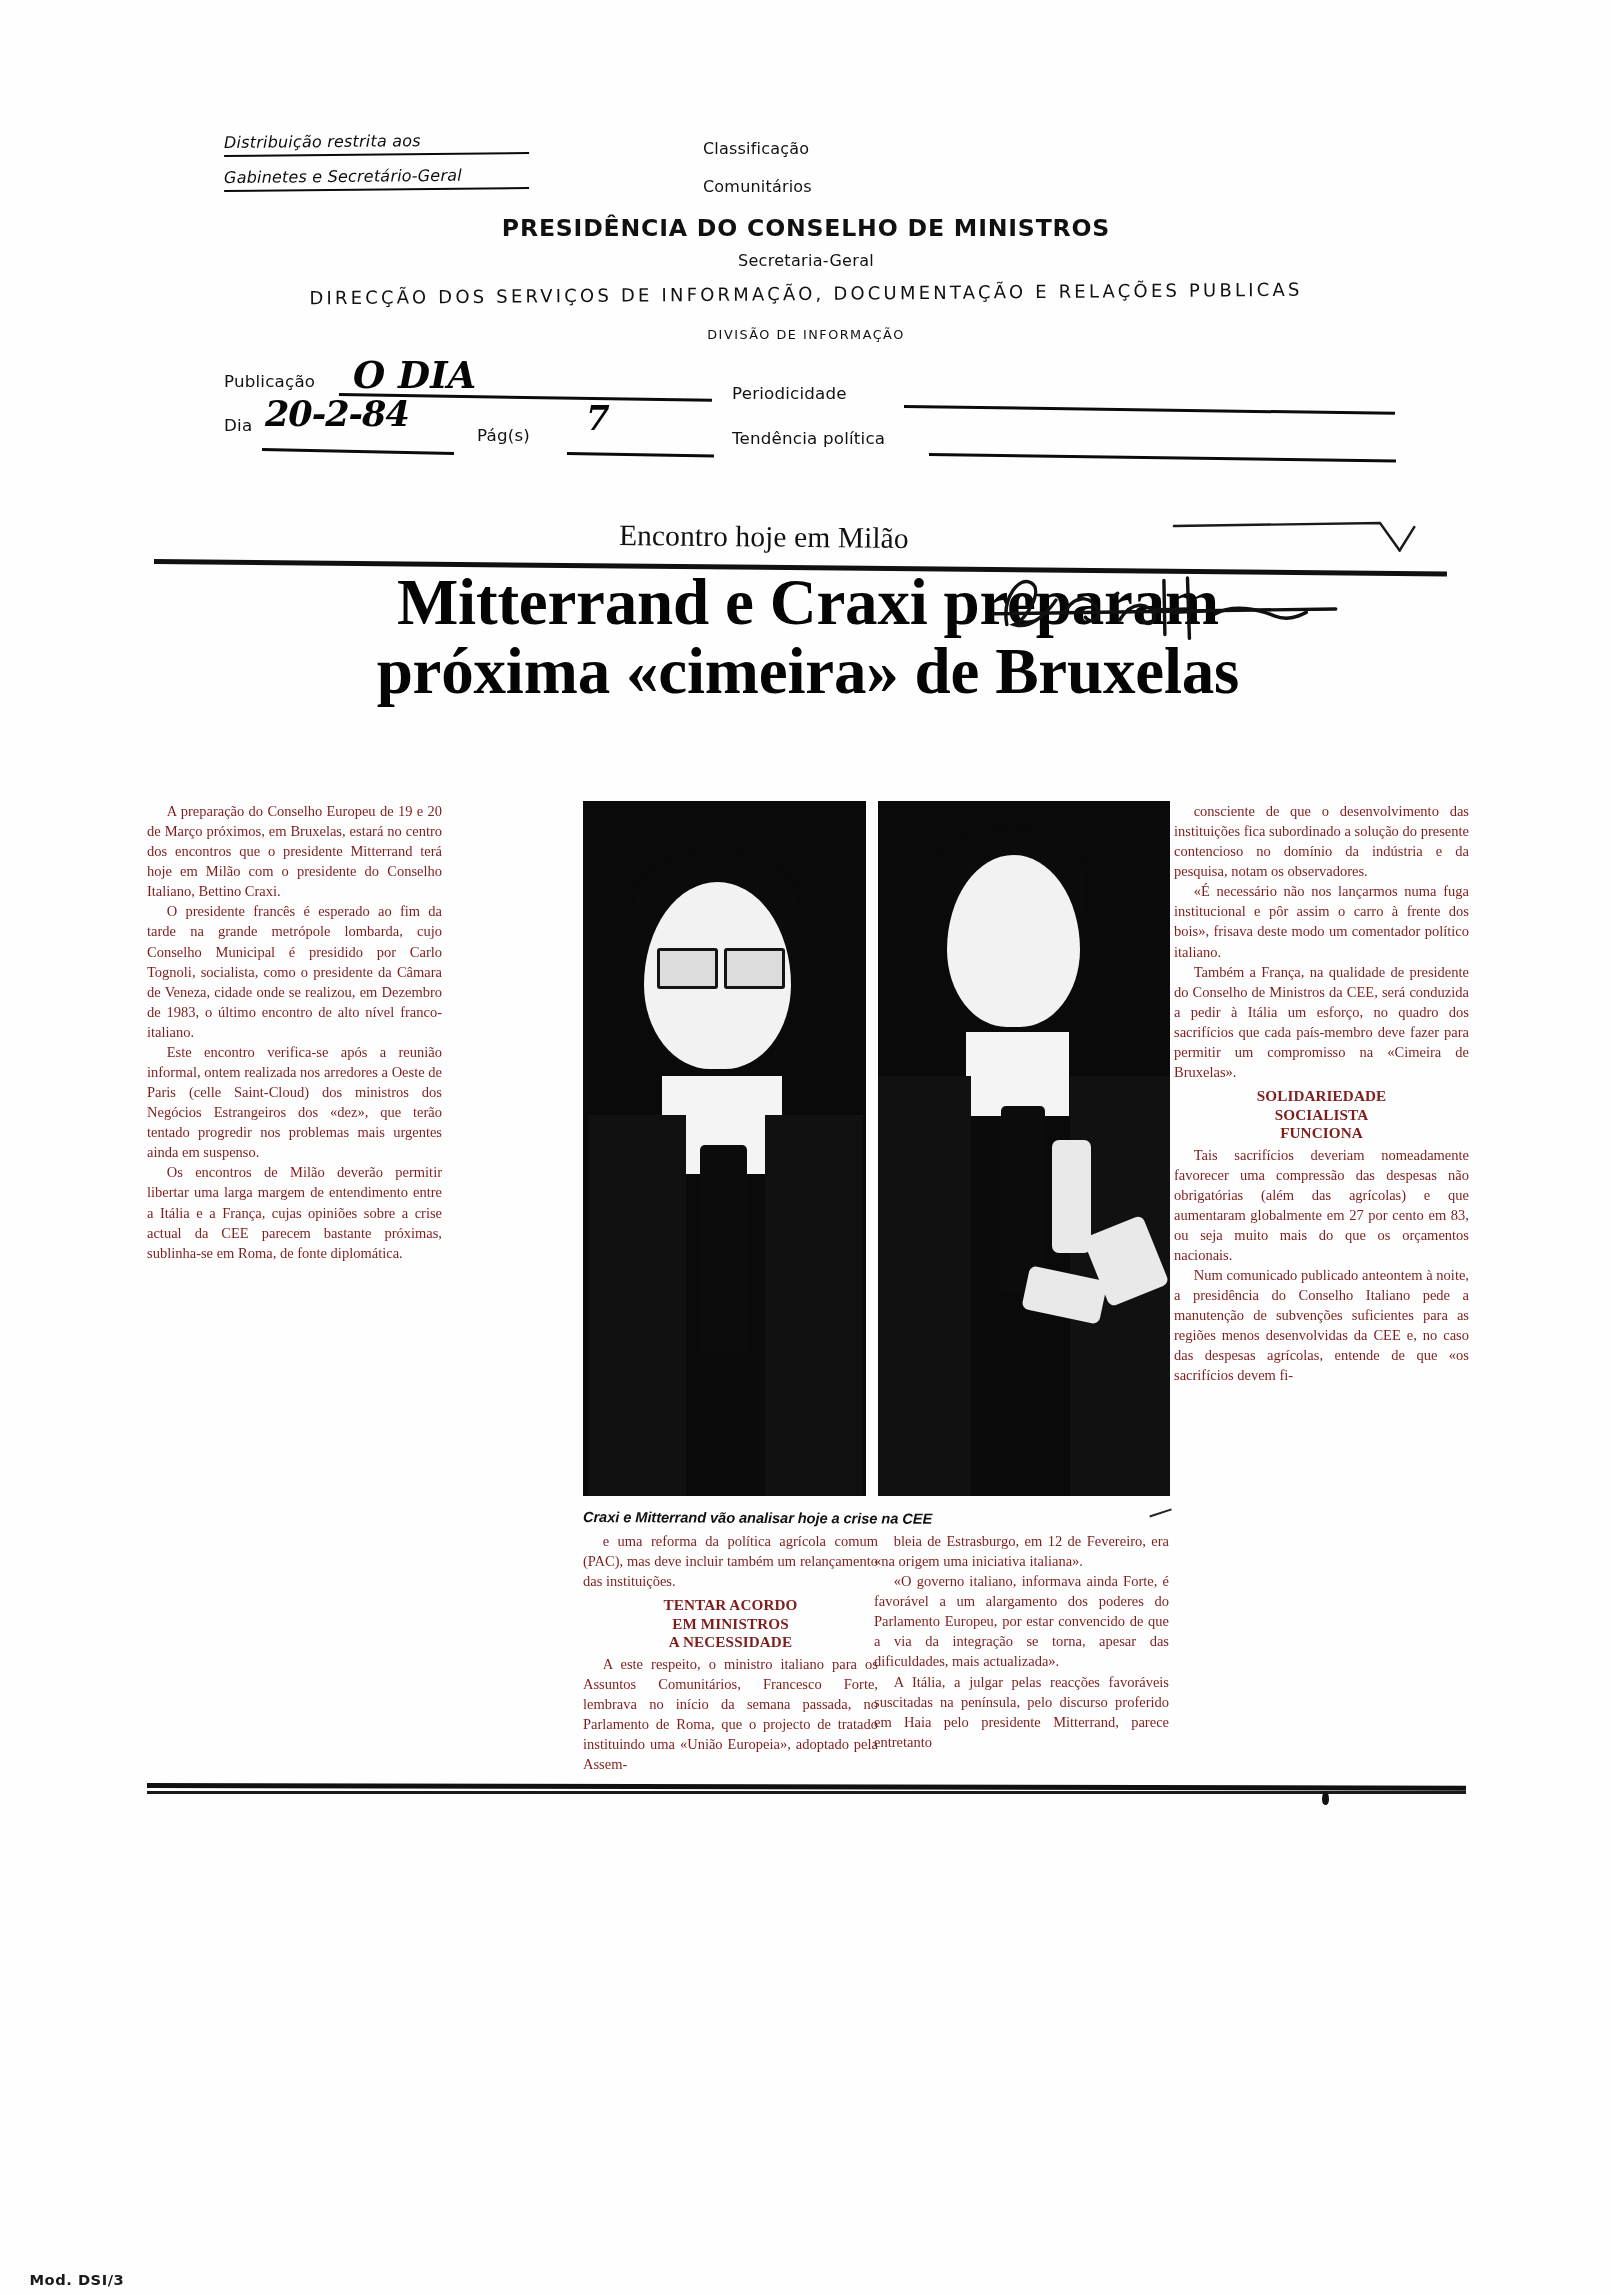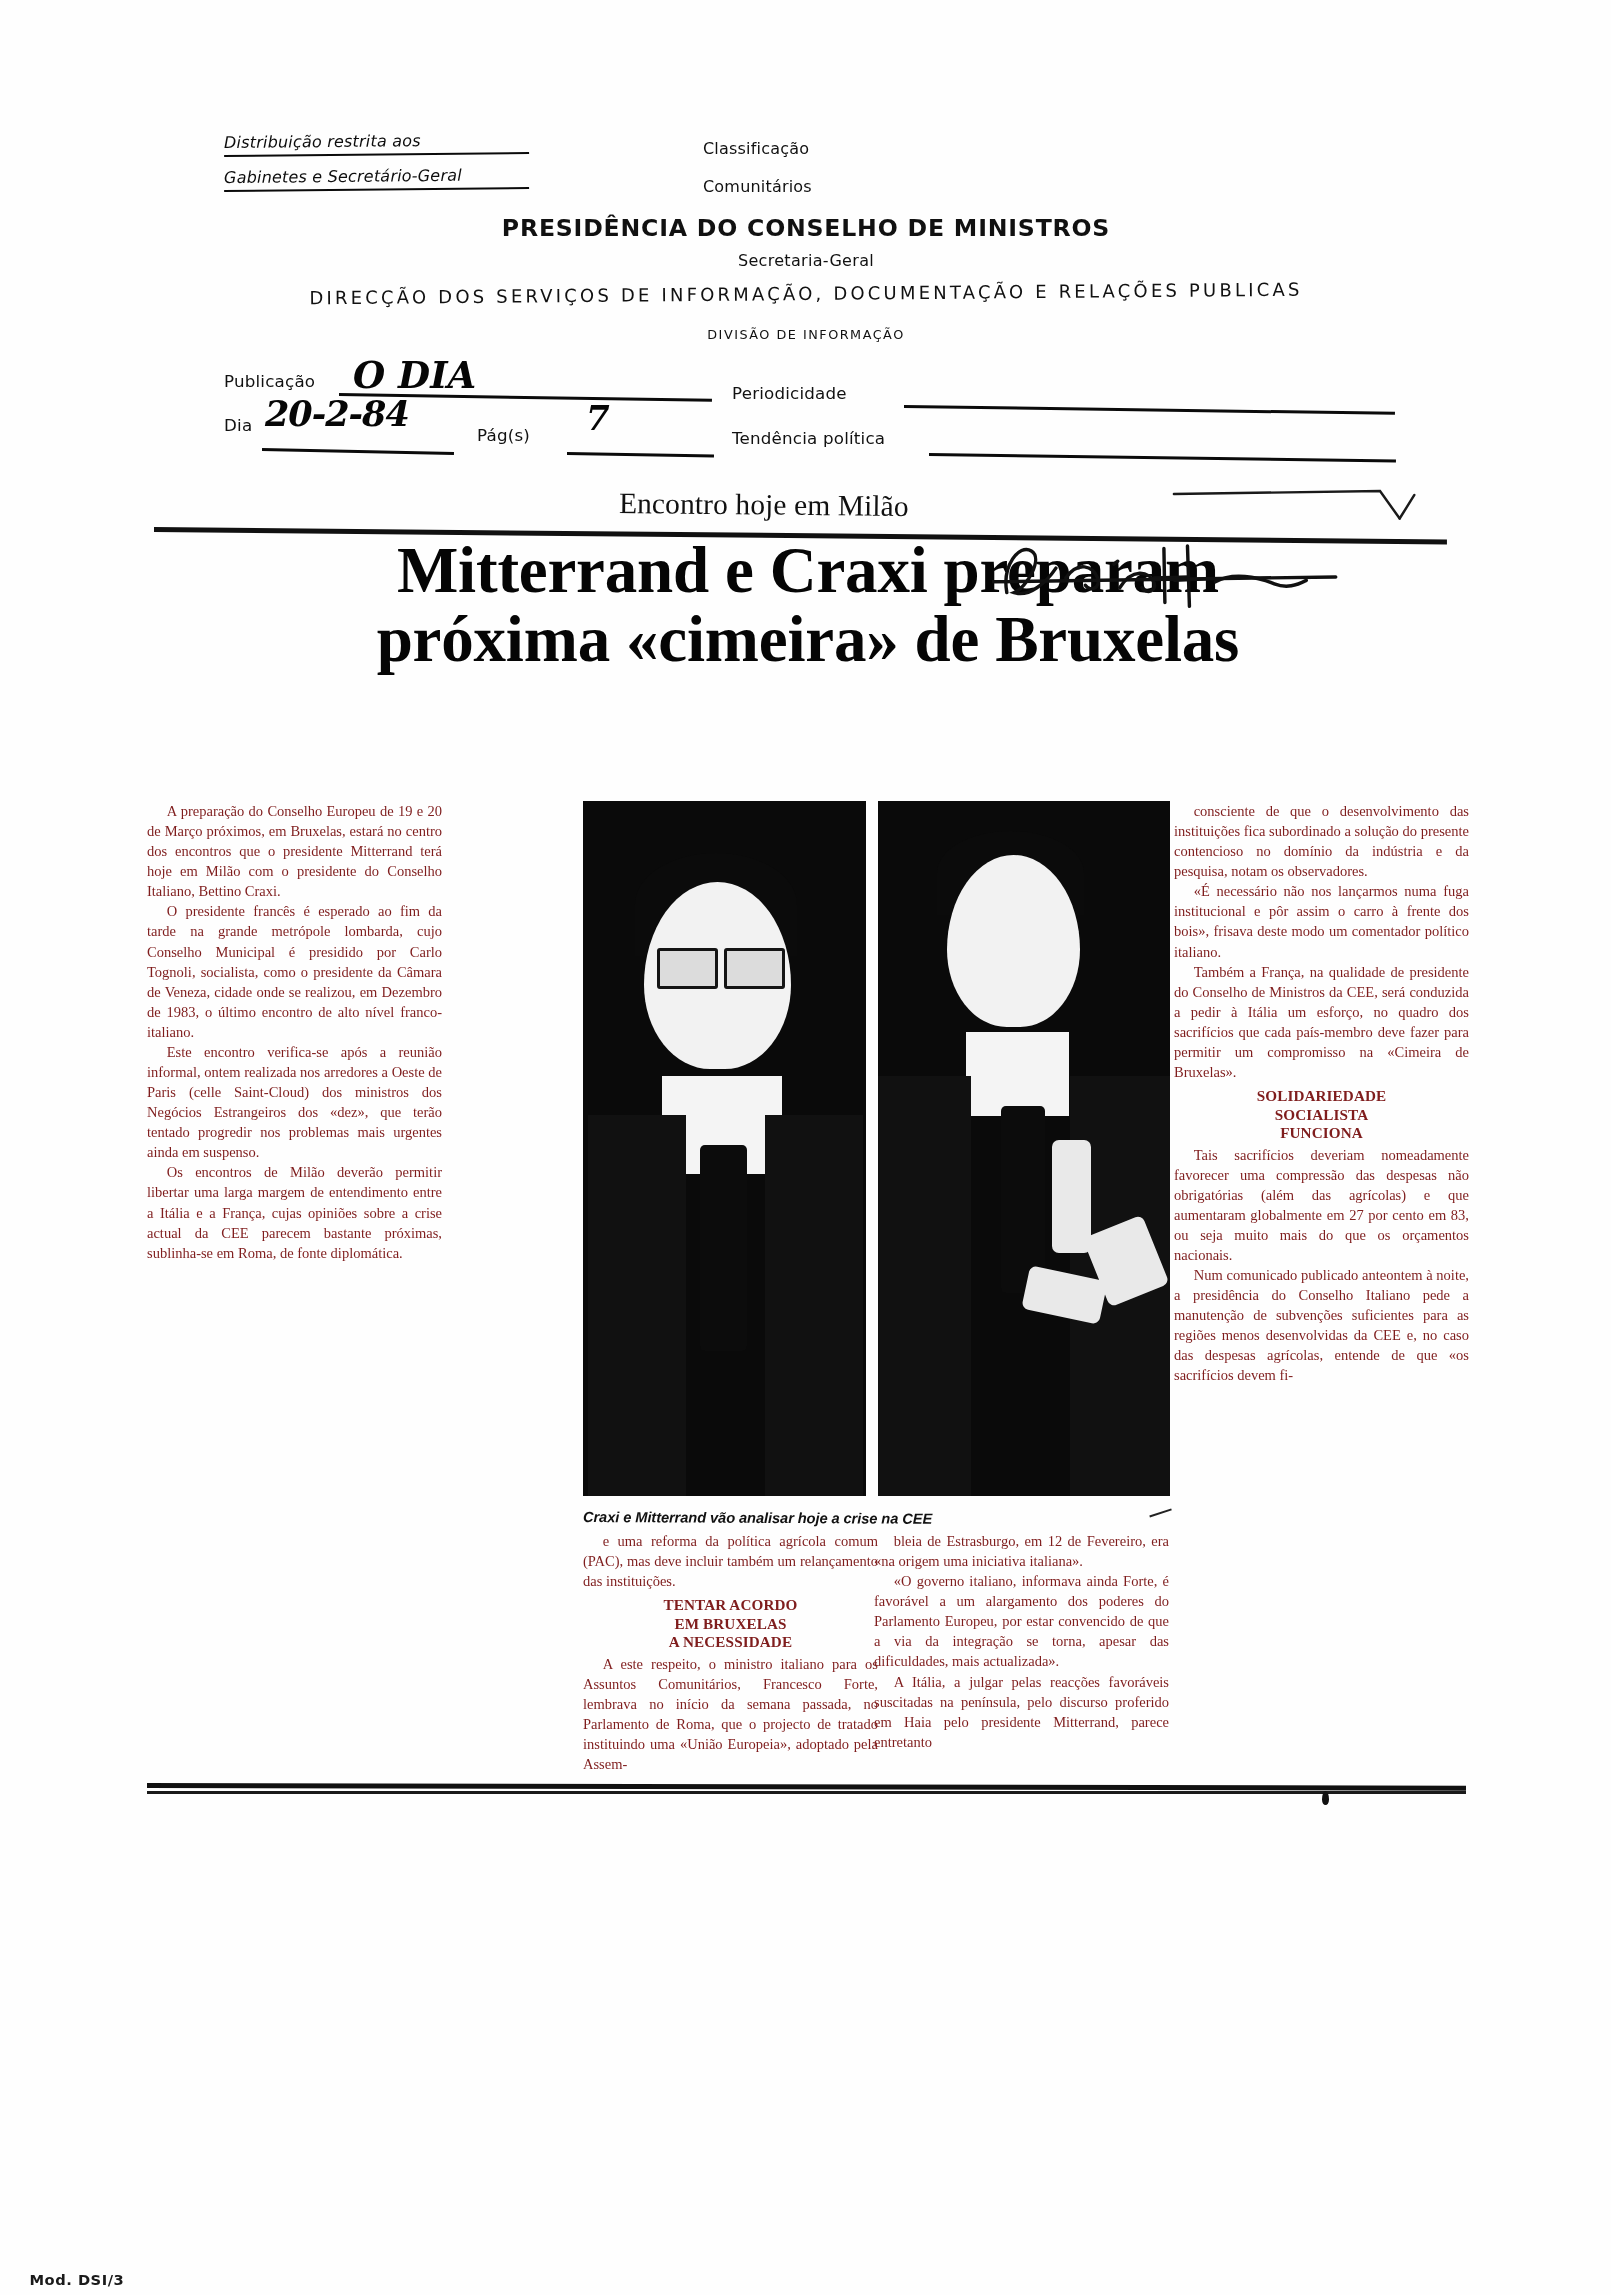--- a/index.html
+++ b/index.html
@@ -40,21 +40,21 @@
     font-family:"DejaVu Sans", sans-serif;font-size:12.8px;letter-spacing:1.5px;}
 
   .fld{position:absolute;font-family:"DejaVu Sans", sans-serif;font-size:16.7px;letter-spacing:0.2px;}
   .rule{position:absolute;height:3.4px;background:#0b0b0b;}
   .hand{
     position:absolute;font-family:"DejaVu Serif", serif;font-style:italic;
     font-weight:bold;color:#060606;
   }
 
   
-  .clip{position:absolute;left:147px;top:492px;width:1317px;height:1268px;text-decoration:underline;}
+  .clip{position:absolute;left:147px;top:524px;width:1317px;height:1268px;text-decoration:underline;}
   .clip-top-rule{position:absolute;left:7.4px;top:35px;width:1293px;height:5.4px;
     background:#111;transform:rotate(.55deg);transform-origin:left center;}
   .kicker{
     position:absolute;left:472px;top:-4.9px;
     font-family:"Liberation Serif", serif;font-size:29.5px;color:#111;
     letter-spacing:0.1px;transform:rotate(.6deg);transform-origin:left center;
     white-space:nowrap;
   }
   .headline{
     position:absolute;left:4.9px;top:44px;width:1312px;
@@ -224,21 +224,21 @@
       </div>
     </div>
 
     <div class="caption">Craxi e Mitterrand vão analisar hoje a crise na CEE</div>
     <div class="caption-tick"></div>
 
     <div class="col c2">
       <p>e uma reforma da política agrícola comum (PAC), mas deve incluir também um relançamento das instituições.</p>
       <div class="subhead">
         <div>TENTAR ACORDO</div>
-        <div>EM BRUXELAS</div>
+        <div>EM MINISTROS</div>
         <div>A NECESSIDADE</div>
       </div>
       <p>A este respeito, o ministro italiano para os Assuntos Comunitários, Francesco Forte, lembrava no início da semana passada, no Parlamento de Roma, que o projecto de tratado instituindo uma «União Europeia», adoptado pela Assem-</p>
     </div>
 
     <div class="col c2b">
       <p>bleia de Estrasburgo, em 12 de Fevereiro, era «na origem uma iniciativa italiana».</p>
       <p>«O governo italiano, informava ainda Forte, é favorável a um alargamento dos poderes do Parlamento Europeu, por estar convencido de que a via da integração se torna, apesar das dificuldades, mais actualizada».</p>
       <p>A Itália, a julgar pelas reacções favoráveis suscitadas na península, pelo discurso proferido em Haia pelo presidente Mitterrand, parece entretanto</p>
     </div>

